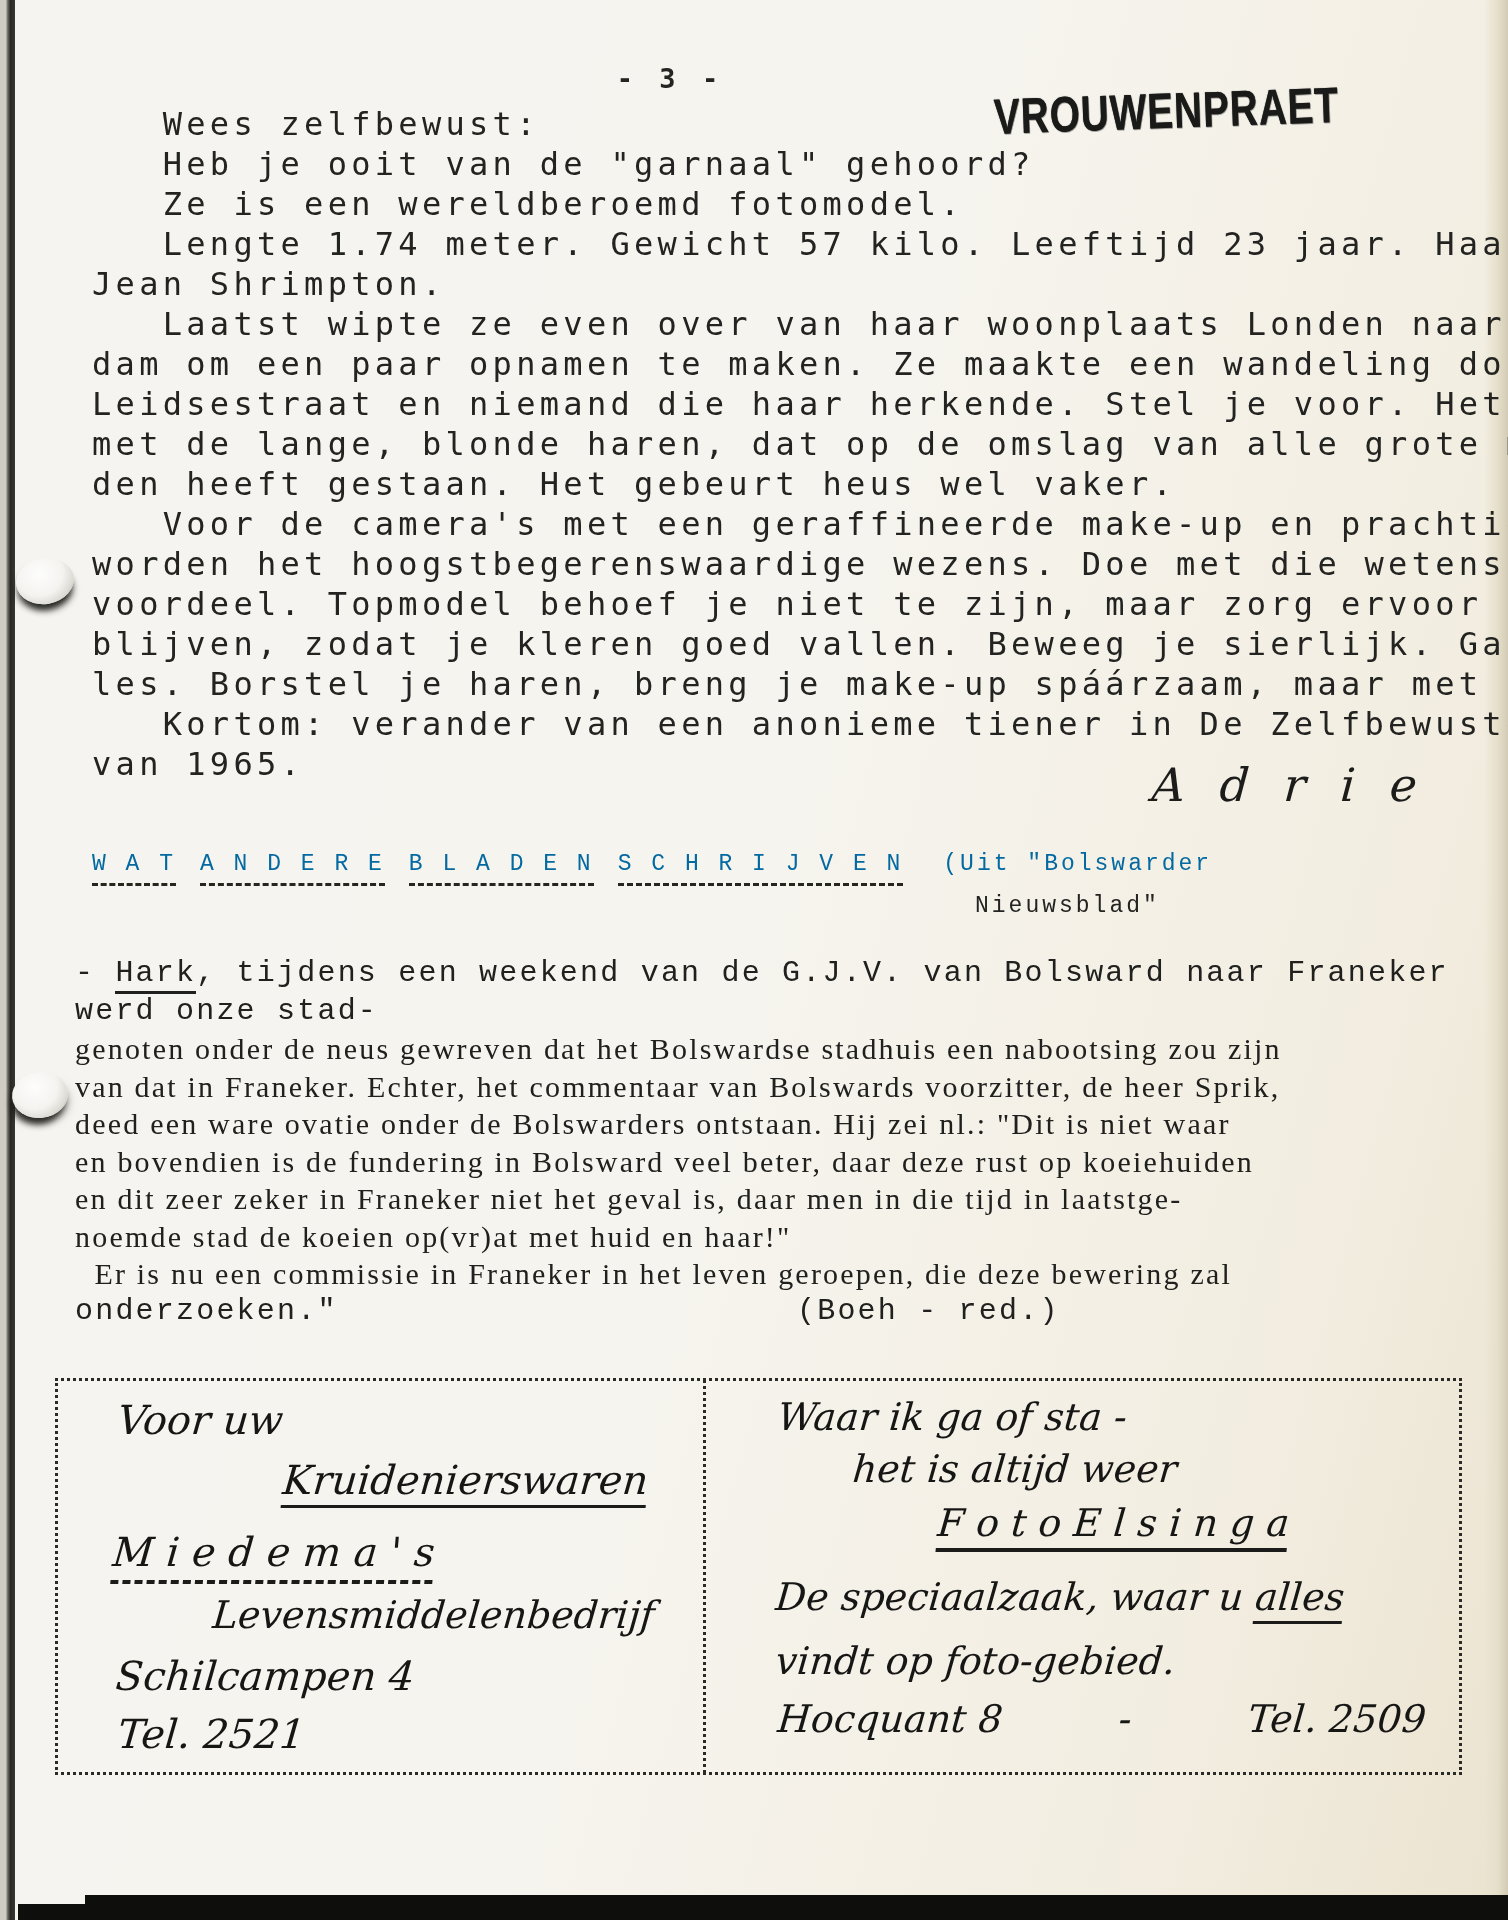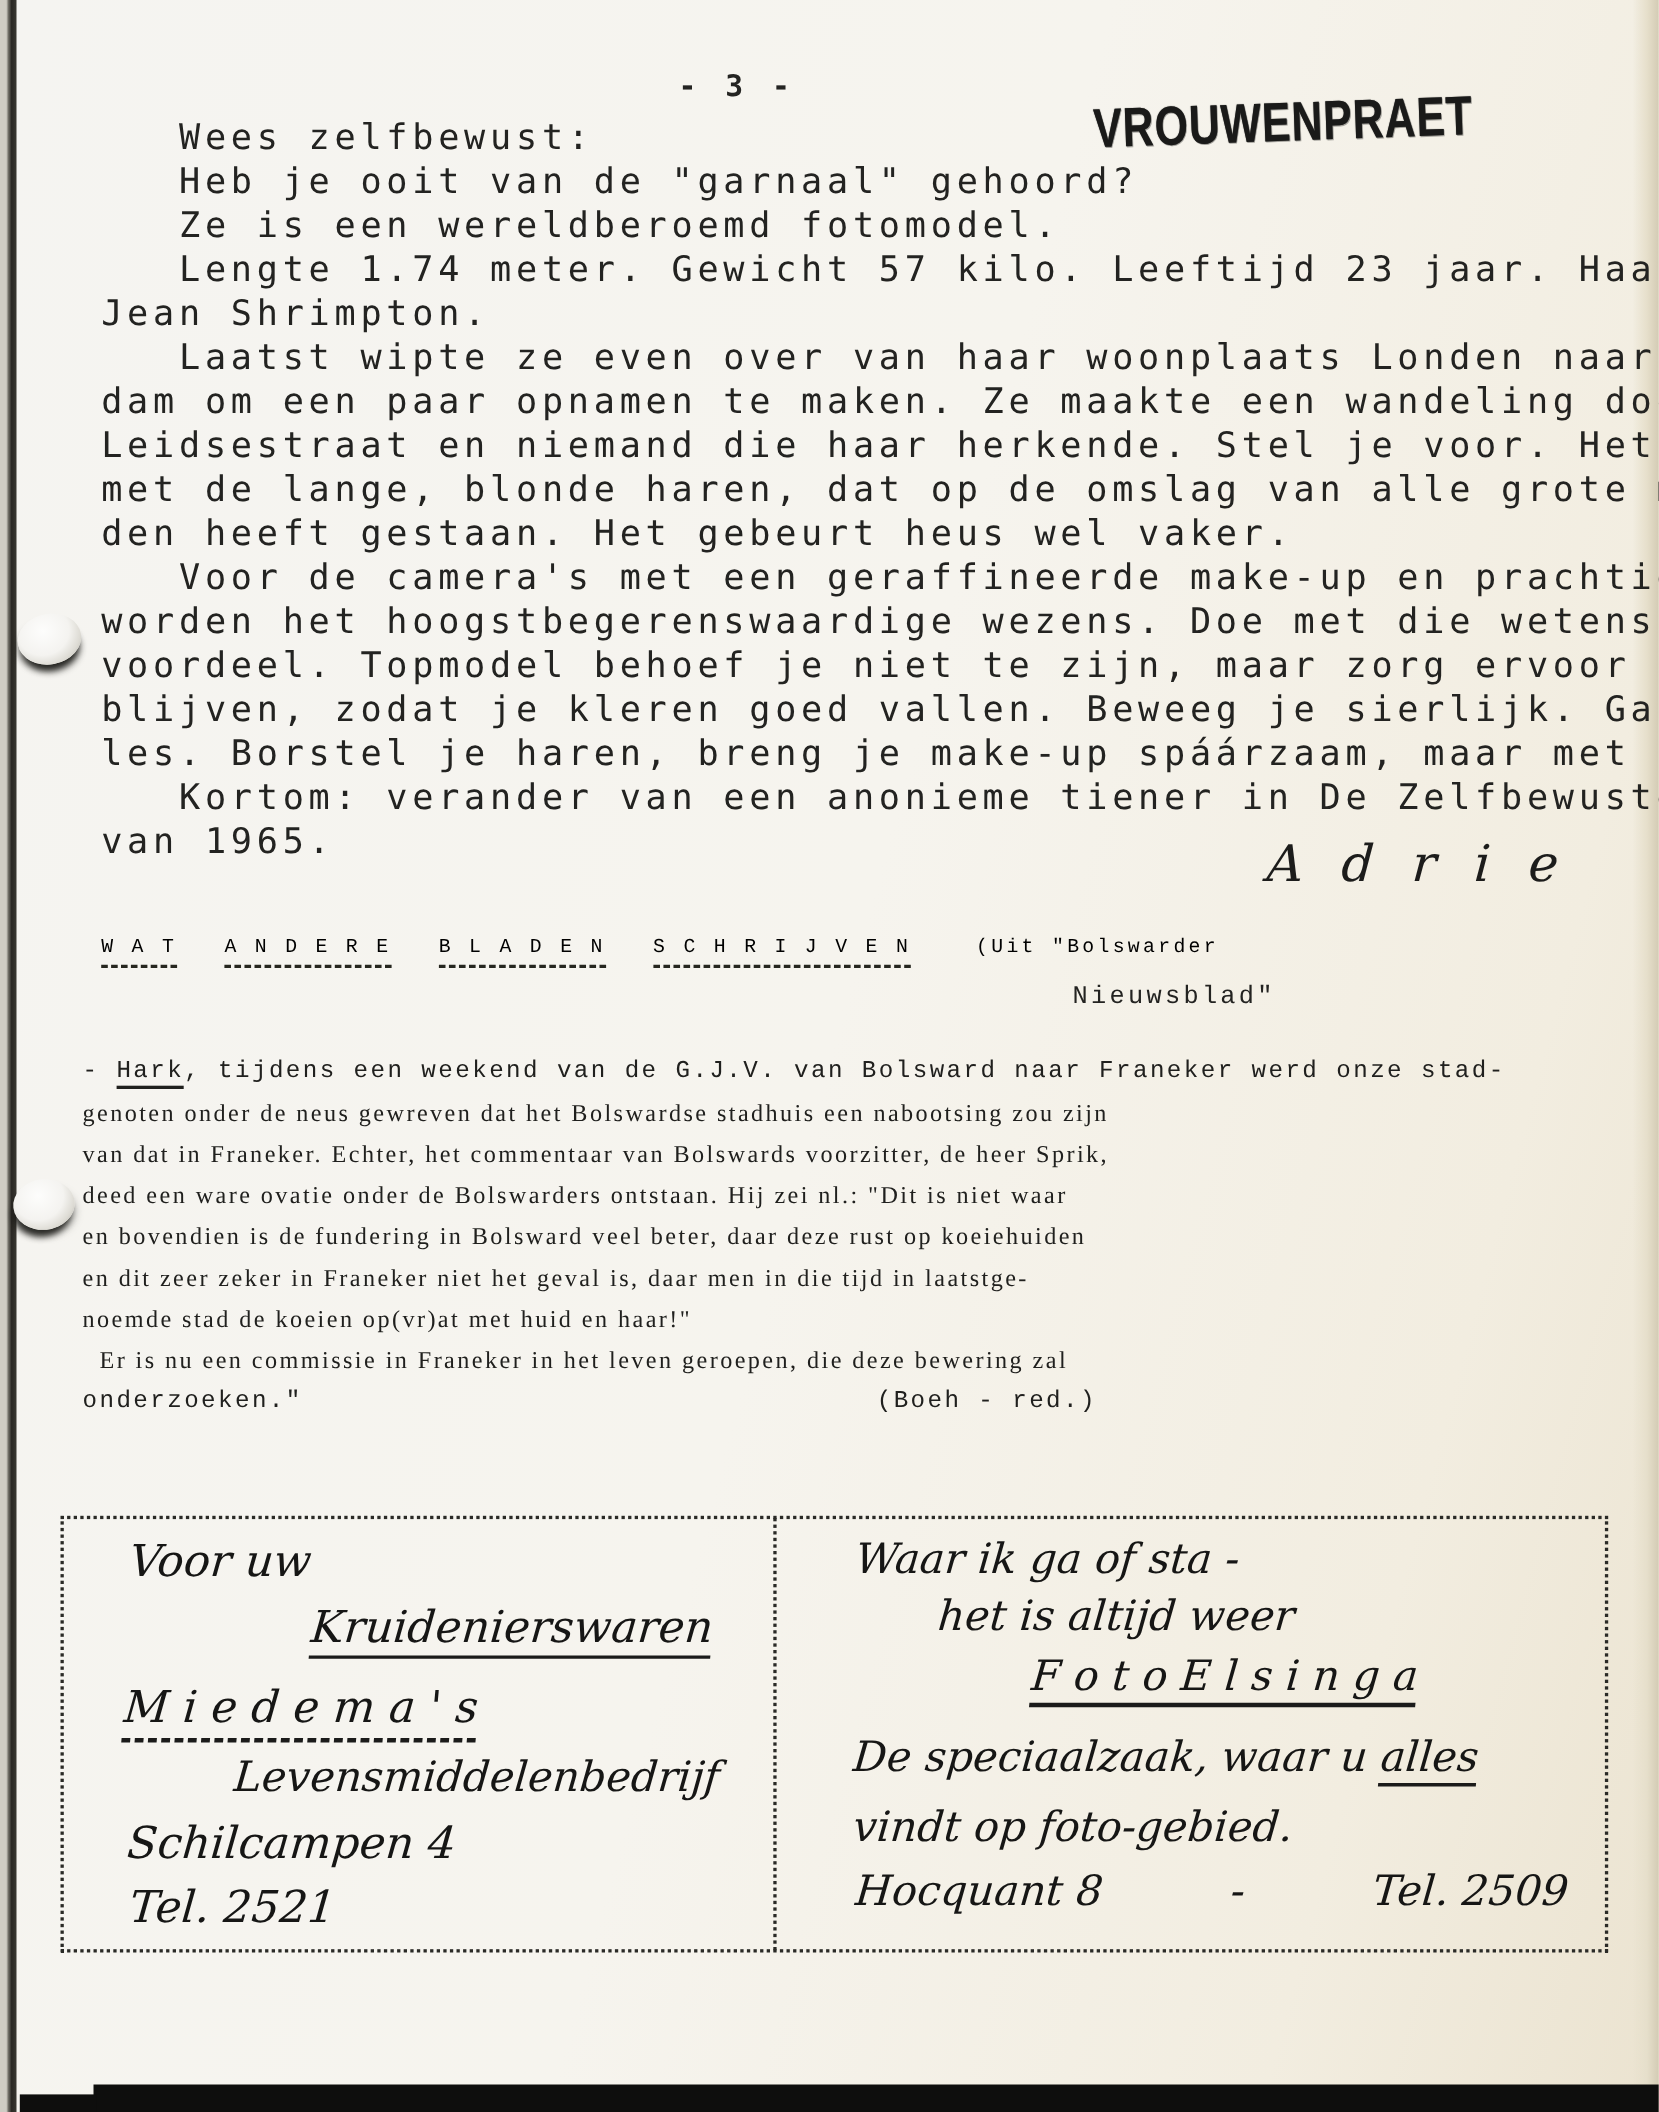--- a/index.html
+++ b/index.html
@@ -28,29 +28,29 @@
   .stamp{left:993px;top:92px;font-family:"Liberation Sans",sans-serif;font-weight:800;
     font-size:50px;line-height:1;letter-spacing:1px;color:#1a1a19;white-space:nowrap;
     transform:rotate(-2deg) scaleX(.78);transform-origin:left top;
     text-shadow:0 0 1px #3c3c3a,1px 1px 0 rgba(40,40,38,.35);}
   
   pre{margin:0;font-family:inherit;white-space:pre;}
   .article1{left:92px;top:104px;font-size:32px;line-height:40px;letter-spacing:4.3px;color:#232321;}
   .signature{left:1152px;top:758px;font-family:"DejaVu Serif",serif;font-style:italic;
     font-size:46px;letter-spacing:10px;color:#1c1c1b;transform:skewX(-4deg);}
   
-  .heading{left:92px;top:851px;display:flex;gap:43px;align-items:baseline;
-    font-family:"Liberation Mono",monospace;font-size:18px;letter-spacing:3px;white-space:nowrap;color:#000000;}
+  .heading{left:92px;top:851px;display:flex;gap:24px;align-items:baseline;
+    font-family:"Liberation Mono",monospace;font-size:23px;letter-spacing:3px;white-space:nowrap;color:#0369a1;}
   .heading .hw{border-bottom:3px dashed #26261f;padding-bottom:6px;}
   .heading .hsx{margin-left:16px;}
   .heading-line2{left:975px;top:893px;font-family:"Liberation Mono",monospace;
     font-size:23px;letter-spacing:3px;color:#232321;}
   
   .article2{left:75px;top:955px;font-family:"Liberation Mono",monospace;
-    font-size:22px;line-height:37.5px;letter-spacing:2.2px;color:#20201e;}
+    font-size:30px;line-height:37.5px;letter-spacing:2.2px;color:#20201e;}
   .article2 pre{font-family:Liberation Serif, serif;}
   .u-hark{border-bottom:3px solid #20201e;padding-bottom:1px;}
   .a2-last{position:relative;white-space:pre;}
   .a2-credit{position:absolute;left:722px;top:0;}
   
   .ads{left:55px;top:1378px;width:1407px;height:397px;border:3px dotted #2a2a26;box-sizing:border-box;}
   .ads-divider{position:absolute;left:645px;top:-1px;bottom:-1px;border-left:3px dotted #2a2a26;}
   .hand{position:absolute;font-family:"DejaVu Serif",serif;font-style:italic;
     color:#161615;white-space:nowrap;transform:skewX(-5deg);}
   .u-solid{border-bottom:3px solid #1b1b1a;padding-bottom:2px;}

